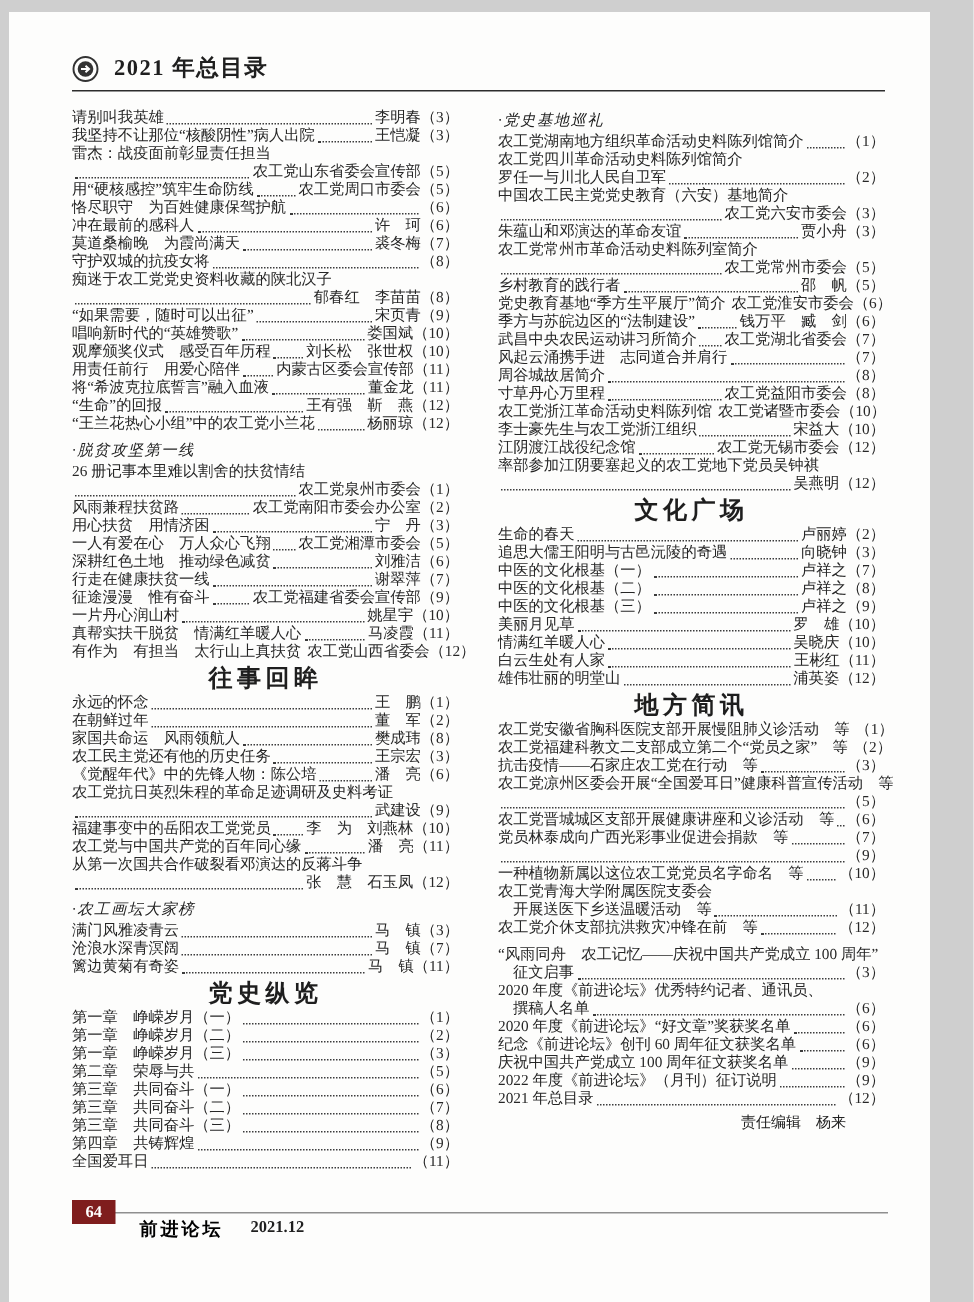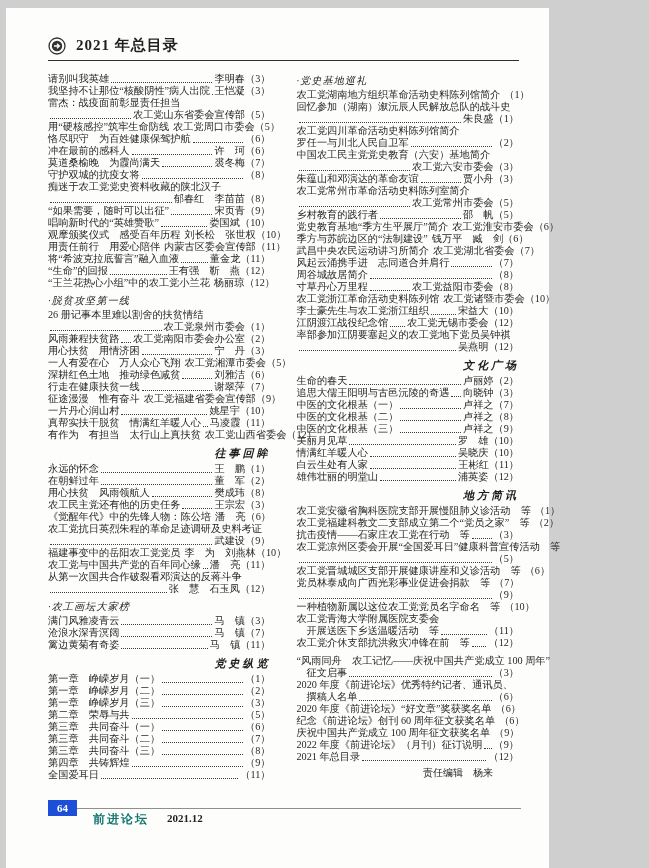--- a/index.html
+++ b/index.html
@@ -5,35 +5,35 @@
   html,body{margin:0;padding:0;}
   body{
     width:649px;height:868px;
     background:#cfcfcf;
     font-family:"Liberation Serif","DejaVu Serif",serif;
     color:#262626;
     overflow:hidden;
   }
   .page{
     position:absolute;left:6px;top:8px;
-    width:543px;height:860px;
+    width:614px;height:860px;
     background:#fdfdfc;
   }
   .content{padding:28px 30px 0 42px;}
   .hdr{
     display:flex;align-items:center;gap:10px;
     padding-bottom:5px;border-bottom:1.6px solid #2d2d2d;margin-bottom:12px;
   }
   .hdr .ttl{font-size:15px;font-weight:700;letter-spacing:1px;color:#1f1f1f;}
   .cols{display:flex;gap:26px;}
   .col{flex:1 1 0;min-width:0;}
   .block:not(:first-child){margin-top:6px;}
   .sec-header{
-    text-align:right;font-weight:700;font-size:11px;line-height:12px;
-    letter-spacing:3px;margin:6px 0 4px;color:#1e1e1e;font-style:italic;
+    text-align:center;font-weight:700;font-size:16px;line-height:12px;
+    letter-spacing:3px;margin:6px 0 4px;color:#1e1e1e;
   }
   .marker{
     font-style:italic;font-size:10.2px;line-height:12px;margin:2px 0 2px;
     letter-spacing:1px;color:#222;
   }
   .toc-line{display:flex;font-size:10.2px;line-height:12px;}
   .toc-line.indent{padding-left:10px;}
   .toc-line .t{flex:0 0 auto;white-space:nowrap;}
   .toc-line .dots{
     flex:1 1 0;min-width:0;align-self:flex-end;
@@ -43,25 +43,25 @@
   .editor{
     text-align:right;font-size:10px;line-height:13px;
     padding-right:26px;margin-top:3px;color:#222;
   }
   .footer{
     position:absolute;top:800px;left:42px;right:28px;
     border-top:1px solid #8f8f8f;
     display:flex;align-items:flex-start;
   }
   .badge{
-    display:inline-block;background:#1d4ed8;color:#fff;
+    display:inline-block;background:#7f1d1d;color:#fff;
     font-size:11px;font-weight:700;line-height:14px;padding:1px 9px;
     transform:translateY(-9px);
   }
-  .jname{margin-left:16px;padding-top:2px;font-weight:700;font-size:12px;letter-spacing:2px;color:#0f766e;}
+  .jname{margin-left:16px;padding-top:2px;font-weight:700;font-size:12px;letter-spacing:2px;color:#000000;}
   .issue{margin-left:18px;padding-top:3px;font-weight:700;font-size:11px;color:#1f1f1f;}
 </style>
 </head>
 <body>
 
 <div class="page">
   <div class="content">
 
     <div class="hdr">
       <svg width="18" height="18" viewBox="0 0 18 18">
@@ -278,21 +278,21 @@
             </div>
             <div>
               <div class="toc-line">
                 <span class="t">在朝鲜过年</span>
                 <span class="dots"></span>
                 <span class="ref">董　军（2）</span>
               </div>
             </div>
             <div>
               <div class="toc-line">
-                <span class="t">用心扶贫　风雨领航人</span>
+                <span class="t">家国共命运　风雨领航人</span>
                 <span class="dots"></span>
                 <span class="ref">樊成玮（8）</span>
               </div>
             </div>
             <div>
               <div class="toc-line">
                 <span class="t">农工民主党还有他的历史任务</span>
                 <span class="dots"></span>
                 <span class="ref">王宗宏（3）</span>
               </div>
@@ -429,29 +429,20 @@
           </div>
         </div>
       <div class="col" id="col-right">
           <div class="block">
             <div class="marker">·党史基地巡礼</div>
             <div>
               <div class="toc-line">
                 <span class="t">农工党湖南地方组织革命活动史料陈列馆简介</span>
                 <span class="dots"></span>
                 <span class="ref">（1）</span>
-              </div>
-            </div>
-            <div>
-              <div class="toc-line">
-                <span class="t">回忆参加（湖南）溆沅辰人民解放总队的战斗史</span>
-              </div>
-              <div class="toc-line">
-                <span class="dots"></span>
-                <span class="ref">朱良盛（1）</span>
               </div>
             </div>
             <div>
               <div class="toc-line">
                 <span class="t">农工党四川革命活动史料陈列馆简介</span>
               </div>
             </div>
             <div>
               <div class="toc-line">
                 <span class="t">罗任一与川北人民自卫军</span>

